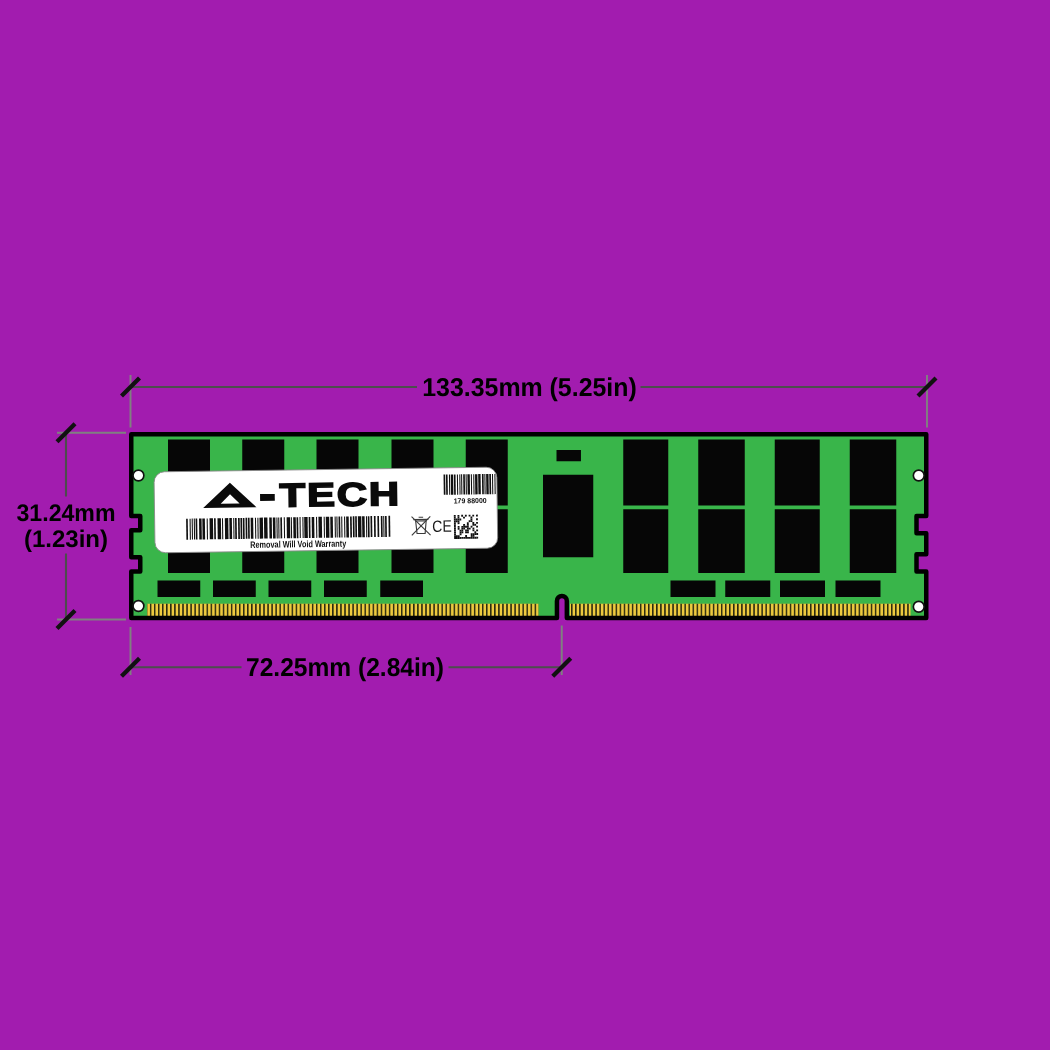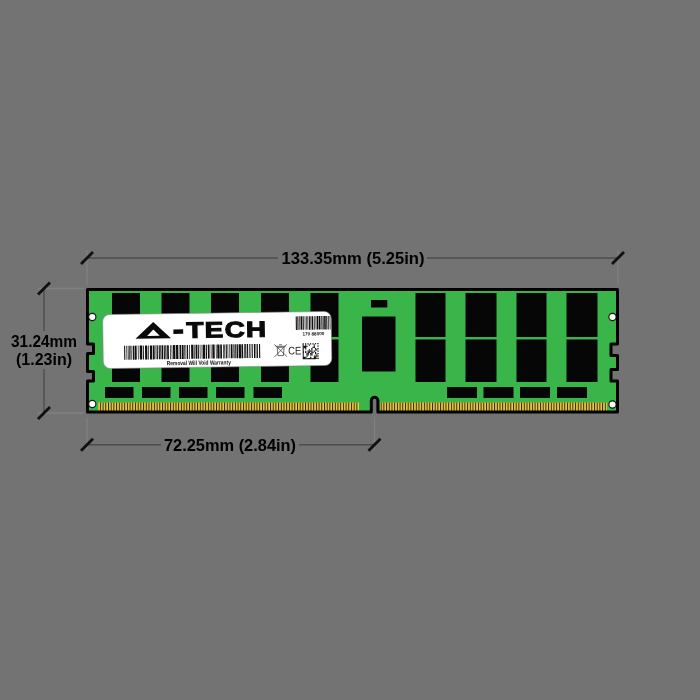--- a/index.html
+++ b/index.html
@@ -1,16 +1,16 @@
 <!DOCTYPE html>
 <html><head>
 <meta charset="utf-8">
 <style>
   html,body{margin:0;padding:0;background:#ffffff;}
-  .page{width:700px;height:700px;position:relative;background:#737373;overflow:hidden;}
+  .page{width:700px;height:700px;position:relative;background:#a21caf;overflow:hidden;}
   svg{display:block;}
   text{font-family:"Liberation Sans",sans-serif;}
 </style>
 </head>
 <body>
 <div class="page">
 <svg width="700" height="700" viewBox="0 0 700 700">
 
 <line x1="87" y1="250" x2="87" y2="285" stroke="#808080" stroke-width="1.3"></line>
 

